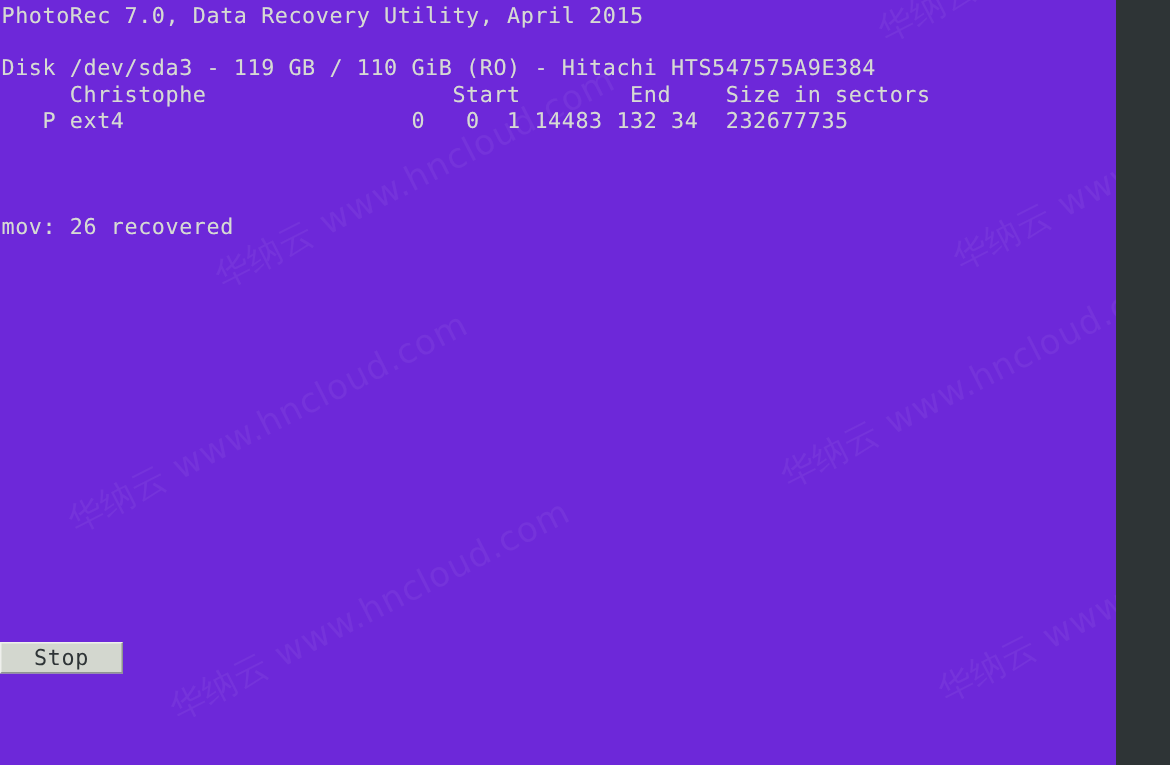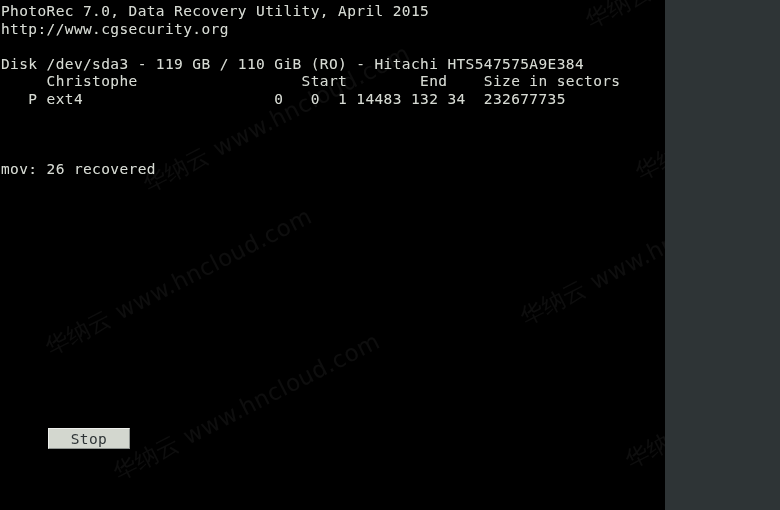--- a/index.html
+++ b/index.html
@@ -2,23 +2,23 @@
 <html><head>
 <meta charset="utf-8">
 <style>
   html, body {
     margin: 0;
     padding: 0;
     background: #2e3436;
   }
   #screen {
     position: relative;
-    width: 665px;
+    width: 744px;
     height: 510px;
-    background: #000000;
+    background: #6d28d9;
     overflow: hidden;
     font-family: "DejaVu Sans Mono", "Liberation Mono", monospace;
   }
 
   
   #watermarks {
     position: absolute;
     inset: 0;
     pointer-events: none;
     z-index: 3;
@@ -57,21 +57,20 @@
     text-shadow: 0 0 0.4px rgba(214,218,211,0.35);
   }
   .line.blank { color: transparent; }
 
   
   #button-bar {
     position: absolute;
     left: 0;
     top: 428px;
     z-index: 4;
-    margin-left: 48px;
   }
   .btn {
     display: inline-block;
     width: 82px;
     height: 21px;
     line-height: 21px;
     text-align: center;
     background: #d3d7cf;
     color: #2e3436;
     font-family: "DejaVu Sans Mono", "Liberation Mono", monospace;
@@ -87,21 +86,20 @@
     padding: 0;
   }
 </style>
 </head>
 <body>
 
 <div id="screen">
 
   <div id="console">
     <span class="line">PhotoRec 7.0, Data Recovery Utility, April 2015</span>
-    <span class="line">http://www.cgsecurity.org</span>
     <span class="line blank"> </span>
     <span class="line">Disk /dev/sda3 - 119 GB / 110 GiB (RO) - Hitachi HTS547575A9E384</span>
     <span class="line">     Christophe                  Start        End    Size in sectors</span>
     <span class="line">   P ext4                     0   0  1 14483 132 34  232677735</span>
     <span class="line blank"> </span>
     <span class="line blank"> </span>
     <span class="line blank"> </span>
     <span class="line">mov: 26 recovered</span>
   </div>
 

